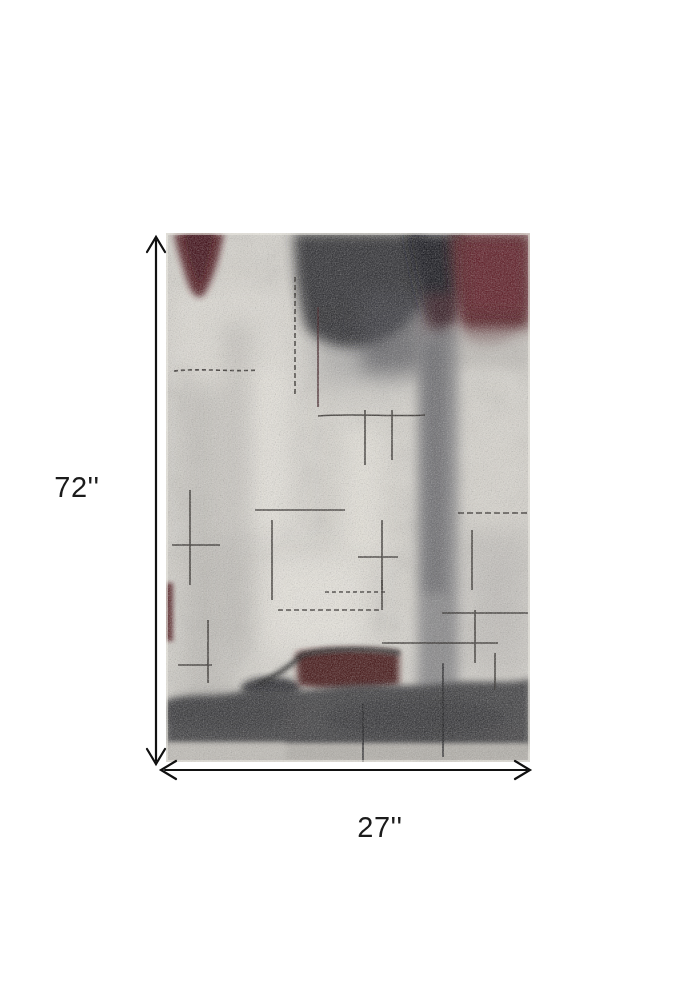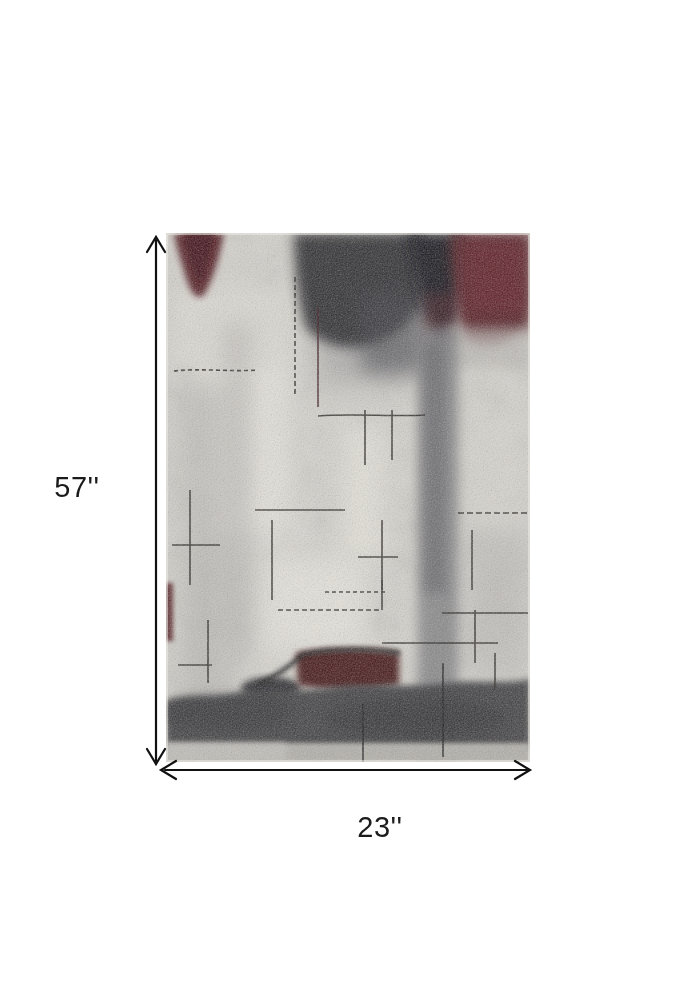--- a/index.html
+++ b/index.html
@@ -151,16 +151,16 @@
       <polyline points="147,252 156,237 165,252"></polyline>
       <polyline points="147,749 156,764 165,749"></polyline>
     </g>
     <g stroke="#111111" fill="none" stroke-width="2.2" stroke-linecap="round" stroke-linejoin="miter">
       <line x1="165" y1="770" x2="527" y2="770"></line>
       <polyline points="176,761 161,770 176,779"></polyline>
       <polyline points="515,761 530,770 515,779"></polyline>
     </g>
   </svg>
 
-  <div class="dim-label height">57''</div>
-  <div class="dim-label width">23''</div>
+  <div class="dim-label height">72''</div>
+  <div class="dim-label width">27''</div>
 
 </div>
 
 </body></html>

